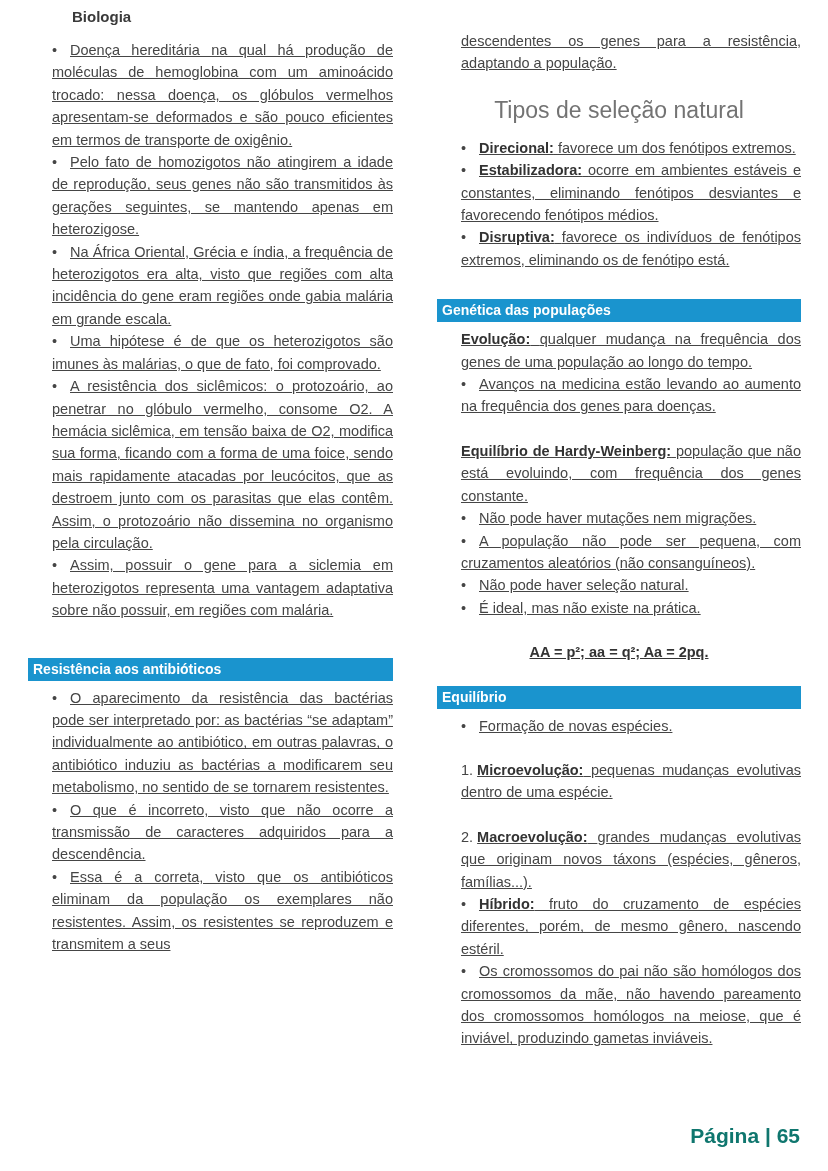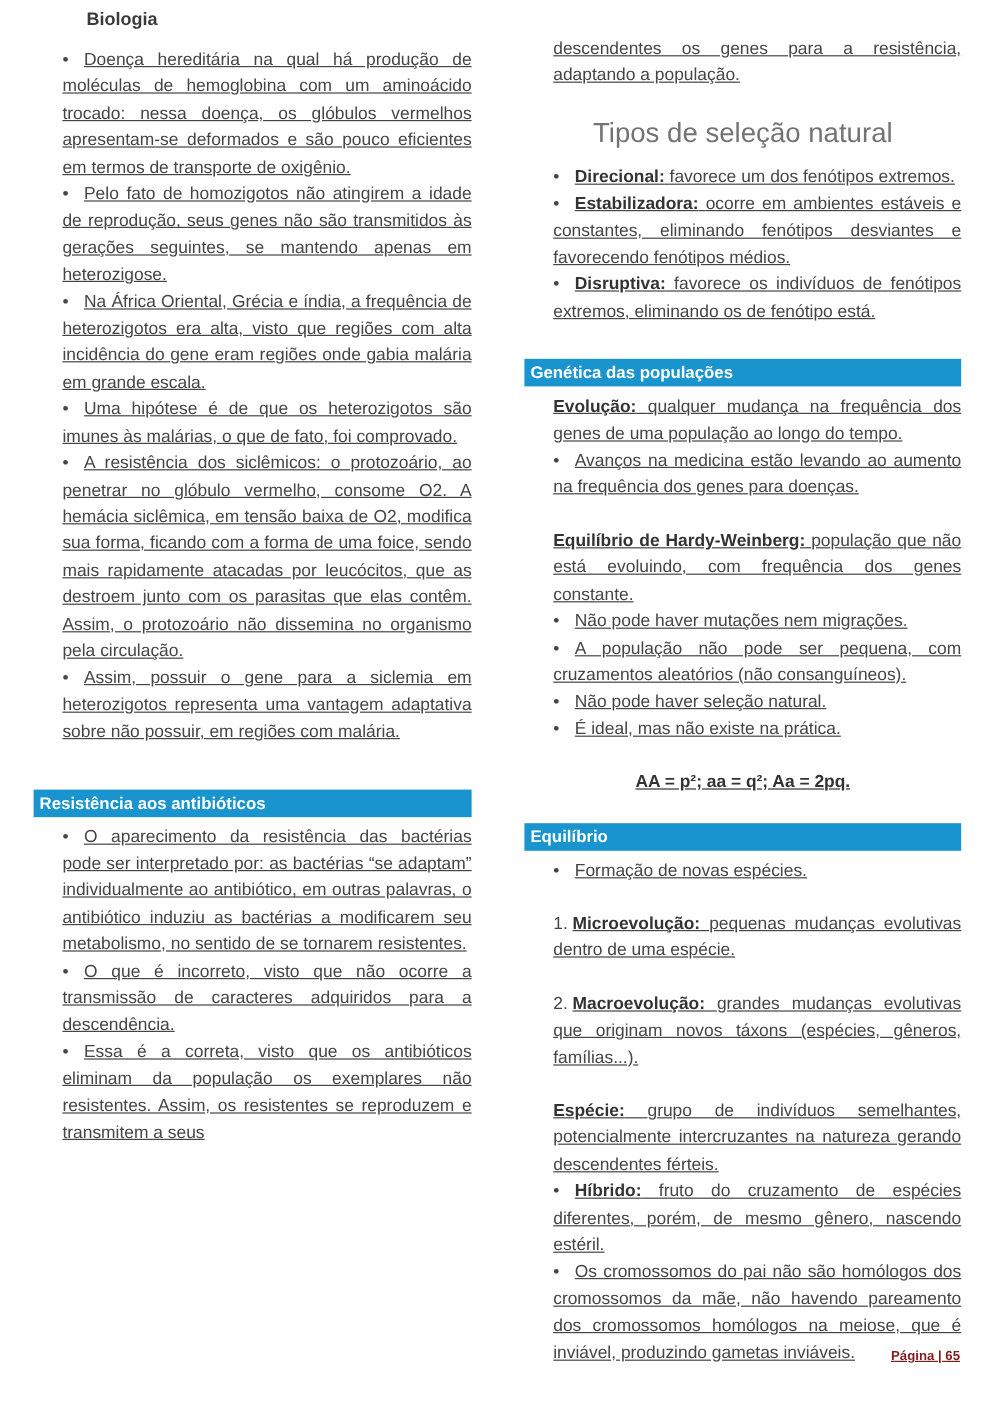--- a/index.html
+++ b/index.html
@@ -24,21 +24,21 @@
   b.lead{font-weight:700;color:#333333;}
   .gap1{margin-top:22px;}     
   .gap-bar{margin-top:36px;}  
   .gap-sm{margin-top:6px;}    
   .h-purple{
     color:#737373;font-size:23px;font-weight:400;line-height:30px;
     margin-top:20px;margin-bottom:12px;text-align:center;
   }
   .formula{text-align:center;font-weight:700;color:#333333;margin-top:22px;margin-bottom:22px;}
   .page-footer{
-    position:absolute;right:28px;top:1124px;font-size:11px;font-weight:700;color:#7f1d1d;text-decoration:underline;
+    position:absolute;right:28px;top:1124px;font-size:21px;font-weight:700;color:#0f766e;
   }
 </style>
 </head>
 <body>
 
 <div class="page">
 
   <div class="page-header">Biologia</div>
 
   <div class="col left">
@@ -90,22 +90,20 @@
     <div class="secbar">Equilíbrio</div>
 
     <p class="indent gap-sm"><span class="dot">•</span><span>Formação de novas espécies.</span></p>
 
     <p class="indent gap1"><span class="num">1.</span><b class="lead">Microevolução:</b>
       <span>pequenas mudanças evolutivas dentro de uma espécie.</span></p>
 
     <p class="indent gap1"><span class="num">2.</span><b class="lead">Macroevolução:</b>
       <span>grandes mudanças evolutivas que originam novos táxons (espécies, gêneros, famílias...).</span></p>
 
-    <p class="indent gap1"><b class="lead">Espécie:</b>
-      <span>grupo de indivíduos semelhantes, potencialmente intercruzantes na natureza gerando descendentes férteis.</span></p>
     <p class="indent"><span class="dot">•</span><b class="lead">Híbrido:</b>
       <span>fruto do cruzamento de espécies diferentes, porém, de mesmo gênero, nascendo estéril.</span></p>
     <p class="indent"><span class="dot">•</span><span>Os cromossomos do pai não são homólogos dos cromossomos da mãe, não havendo pareamento dos cromossomos homólogos na meiose, que é inviável, produzindo gametas inviáveis.</span></p>
 
   </div>
 
   <div class="page-footer">Página | 65</div>
 
 </div>
 

